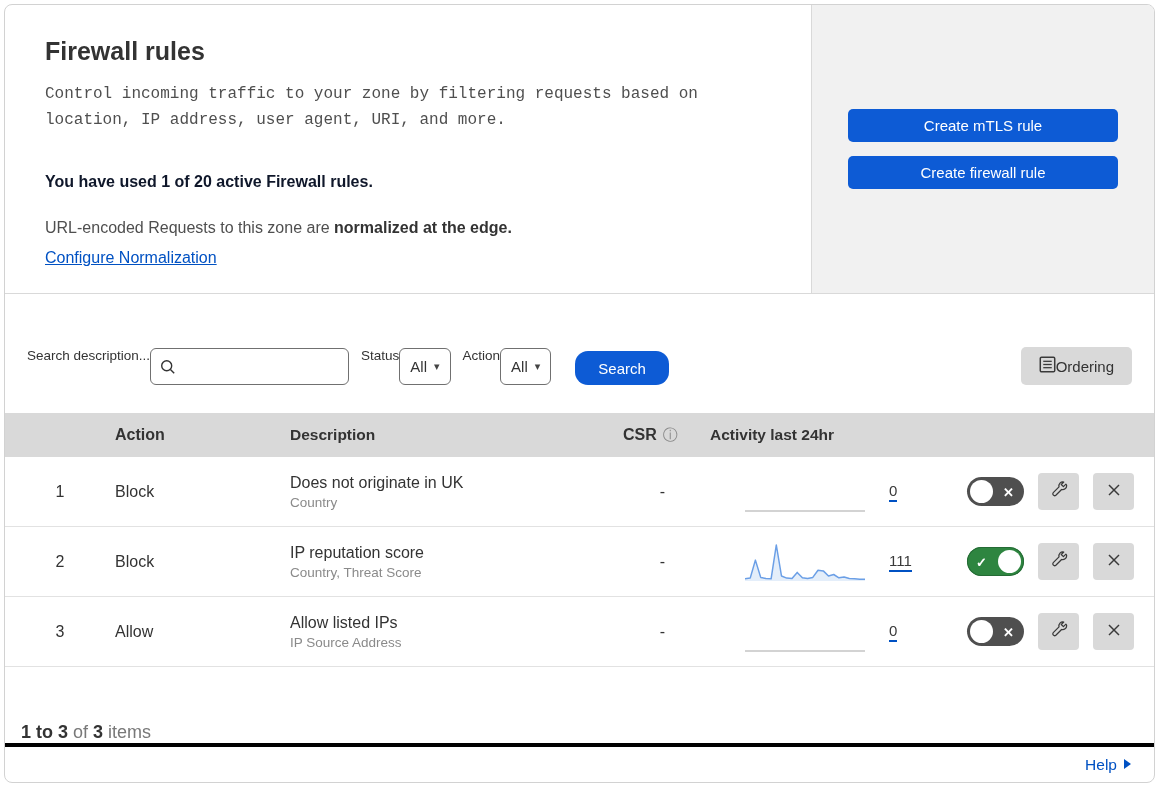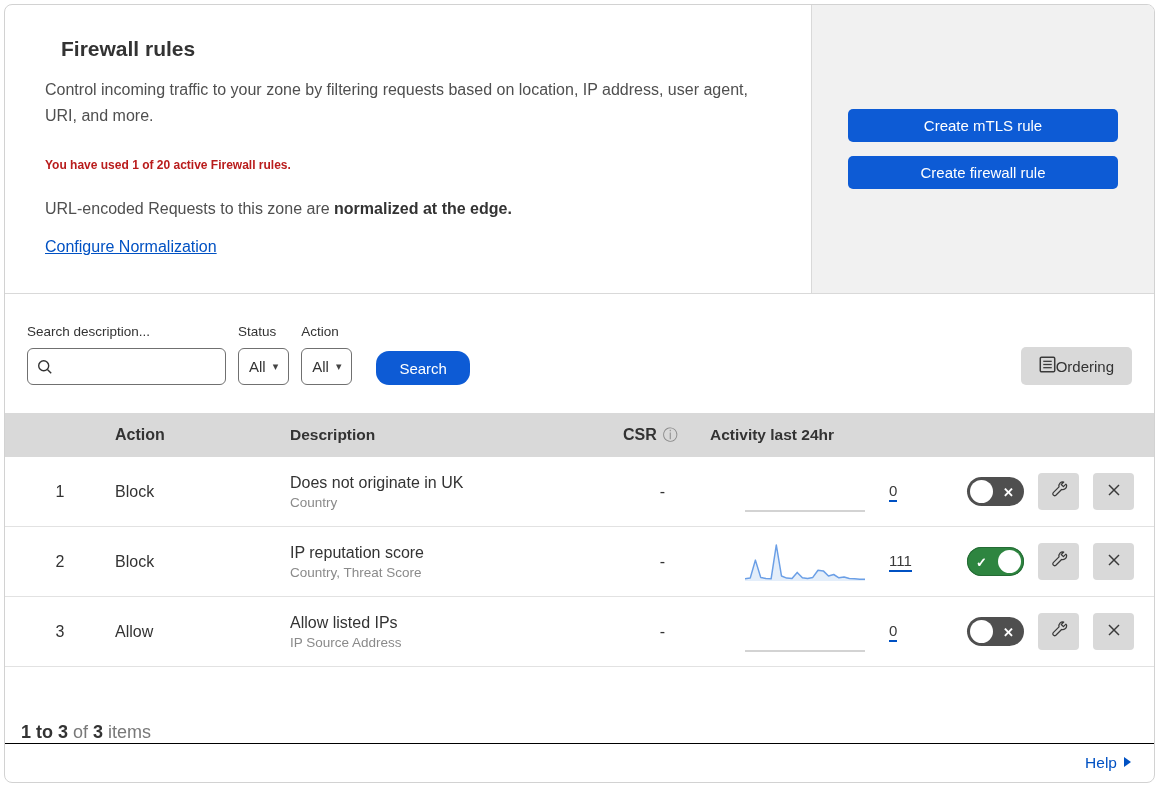--- a/index.html
+++ b/index.html
@@ -11,32 +11,32 @@
     --panel-gray:#f1f1f1;
     --header-gray:#d9d9d9;
   }
   *{box-sizing:border-box;}
   body{margin:0;background:#fff;width:1161px;height:791px;font-family:"Liberation Sans",sans-serif;color:#3a3a3a;position:relative;}
   .card{position:absolute;left:4px;top:4px;width:1151px;height:779px;border:1px solid #d2d2d2;border-radius:8px;background:#fff;overflow:hidden;display:flex;flex-direction:column;}
 
   
   .top{display:flex;height:289px;border-bottom:1px solid #d9d9d9;flex:0 0 auto;}
   .top-left{width:808px;border-right:1px solid #d9d9d9;padding:32px 40px;}
-  .page-title{font-size:21px;font-weight:700;color:#333;margin:0 0 16px 16px;}
-  .page-desc{font-size:16px;line-height:1.6;color:#4f4f4f;margin:0;max-width:710px;}
-  .usage{font-size:12px;font-weight:700;color:#b91c1c;margin:30px 0 0 0;}
-  .norm{font-size:16px;color:#4f4f4f;margin:28px 0 12px 0;}
+  .page-title{font-size:25px;font-weight:700;color:#333;margin:0 0 16px 0;}
+  .page-desc{font-size:16px;line-height:1.6;color:#4f4f4f;margin:0;max-width:710px;font-family:Liberation Mono, monospace;}
+  .usage{font-size:16px;font-weight:700;color:#0f172a;margin:40px 0 0 0;}
+  .norm{font-size:16px;color:#4f4f4f;margin:28px 0 4px 0;}
   .norm b{color:#333;}
   .config-link{display:inline-block;margin-top:8px;font-size:16px;color:var(--link-blue);text-decoration:underline;cursor:pointer;}
   .top-right{flex:1;background:var(--panel-gray);display:flex;flex-direction:column;justify-content:center;align-items:center;gap:14px;padding:0 36px;}
   .btn-primary{width:270px;height:33px;background:var(--primary-blue);color:#fff;border:none;border-radius:5px;font-size:15px;font-family:inherit;cursor:pointer;}
 
   
   .filters{display:flex;align-items:flex-end;padding:24px 22px 28px 22px;height:119px;flex:0 0 auto;}
-  .fgroup{display:flex;flex-direction:column;margin-right:12px;}
+  .fgroup{display:flex;flex-direction:row;margin-right:12px;}
   .flabel{font-size:13.5px;color:#333;margin-bottom:9px;}
   .search-wrap{position:relative;}
   .search-input{width:199px;height:37px;border:1px solid #707070;border-radius:6px;padding:0 10px 0 34px;font-size:15px;font-family:inherit;background:#fff;}
   .search-icon{position:absolute;left:10px;top:50%;transform:translateY(-50%);line-height:0;}
   .select{height:37px;background:#fff;border:1px solid #707070;border-radius:6px;padding:0 10px;display:flex;align-items:center;gap:7px;font-size:15px;color:#333;font-family:inherit;cursor:pointer;}
   .caret{font-size:11px;color:#444;}
   .btn-search{height:34px;padding:0 23px;margin:0 0 0 12px;background:var(--primary-blue);color:#fff;border:none;border-radius:13px;font-size:15px;font-family:inherit;cursor:pointer;}
   .btn-ordering{margin-left:auto;height:38px;padding:0 18px;background:var(--header-gray);border:none;border-radius:5px;display:flex;align-items:center;font-size:15px;color:#333;font-family:inherit;cursor:pointer;}
 
   
@@ -66,21 +66,21 @@
   .toggle.on{background:var(--toggle-on);box-shadow:inset 0 0 0 1px #256b35;}
   .toggle.on .knob{right:3px;}
   .toggle.on .g-check{left:9px;}
 
   .icon-btn{width:41px;height:37px;background:var(--header-gray);border:none;border-radius:4px;display:flex;align-items:center;justify-content:center;cursor:pointer;padding:0;}
 
   
   .items-row{height:76px;display:flex;align-items:flex-end;padding:24px 0 0 16px;font-size:18px;flex:0 0 auto;}
   .items-row b{color:#333;}
   .items-row .dim{color:#787878;}
-  .help-row{border-top:1px solid #000000;flex:1;display:flex;align-items:center;justify-content:flex-end;padding-right:22px;gap:6px;}
+  .help-row{border-top:4px solid #000000;flex:1;display:flex;align-items:center;justify-content:flex-end;padding-right:22px;gap:6px;}
   .help-link{font-size:15.5px;color:var(--link-blue);text-decoration:none;cursor:pointer;display:flex;align-items:center;gap:6px;}
 </style>
 </head>
 <body>
 
 <div class="card">
 
   <div class="top">
     <div class="top-left">
       <h1 class="page-title">Firewall rules</h1>

